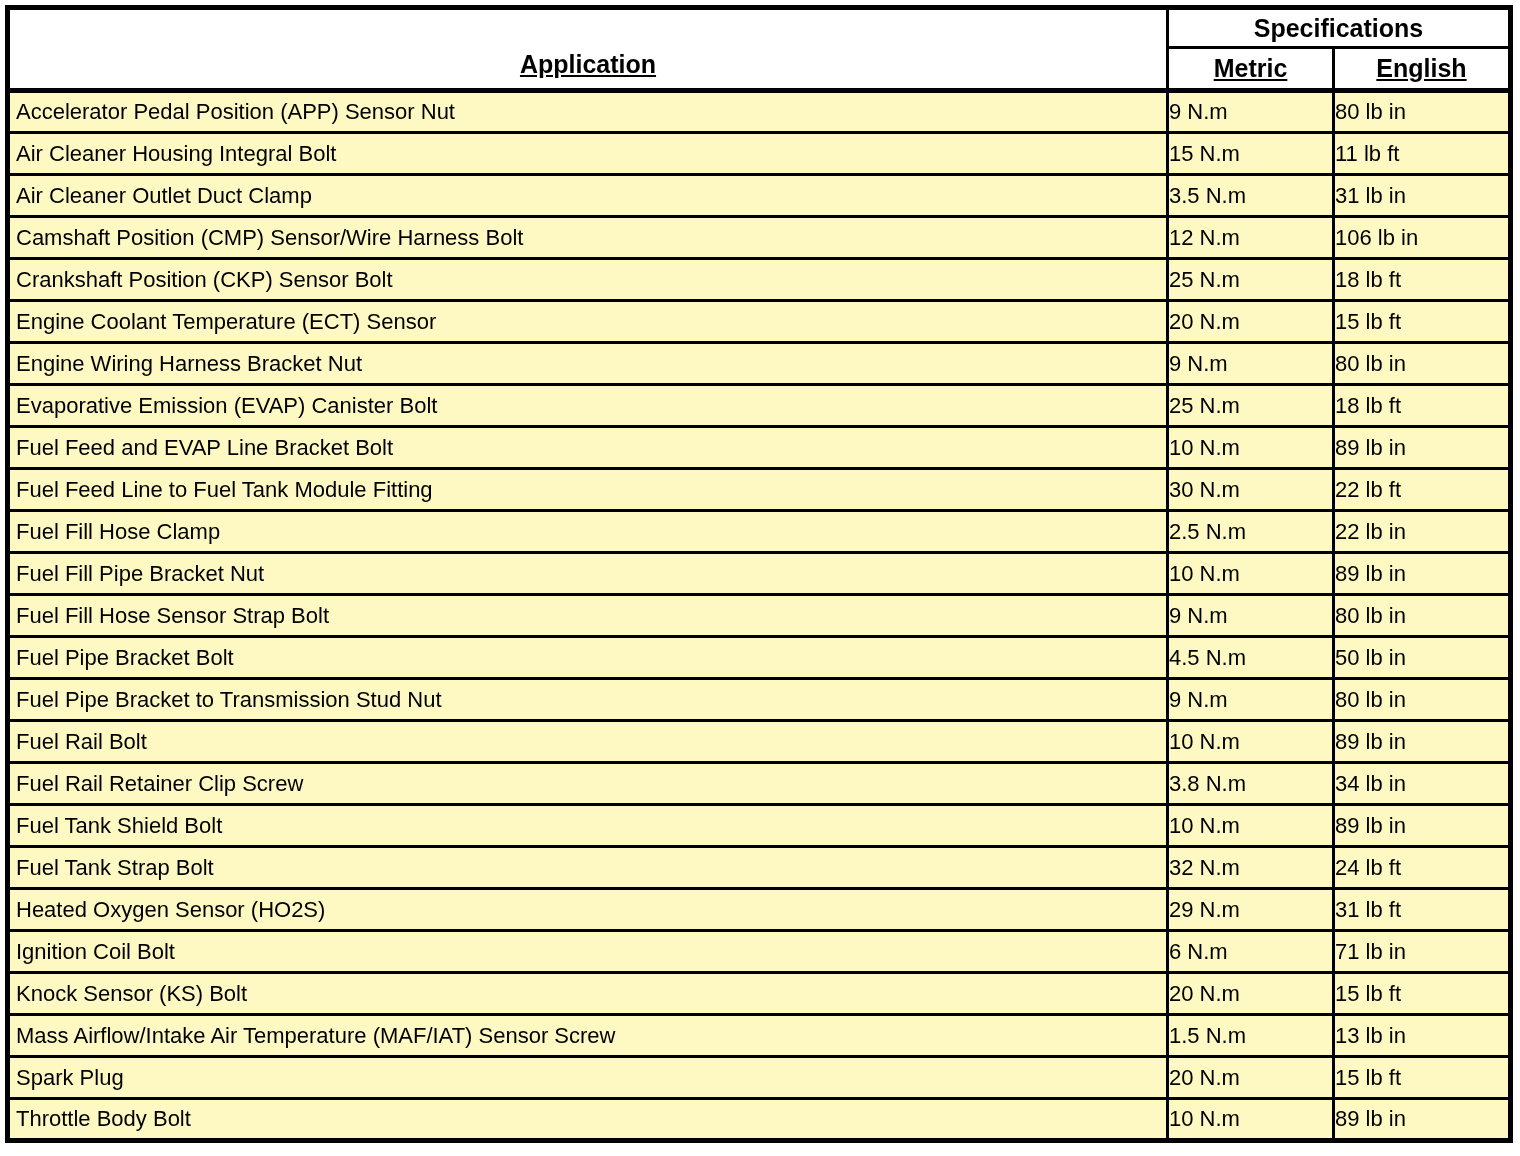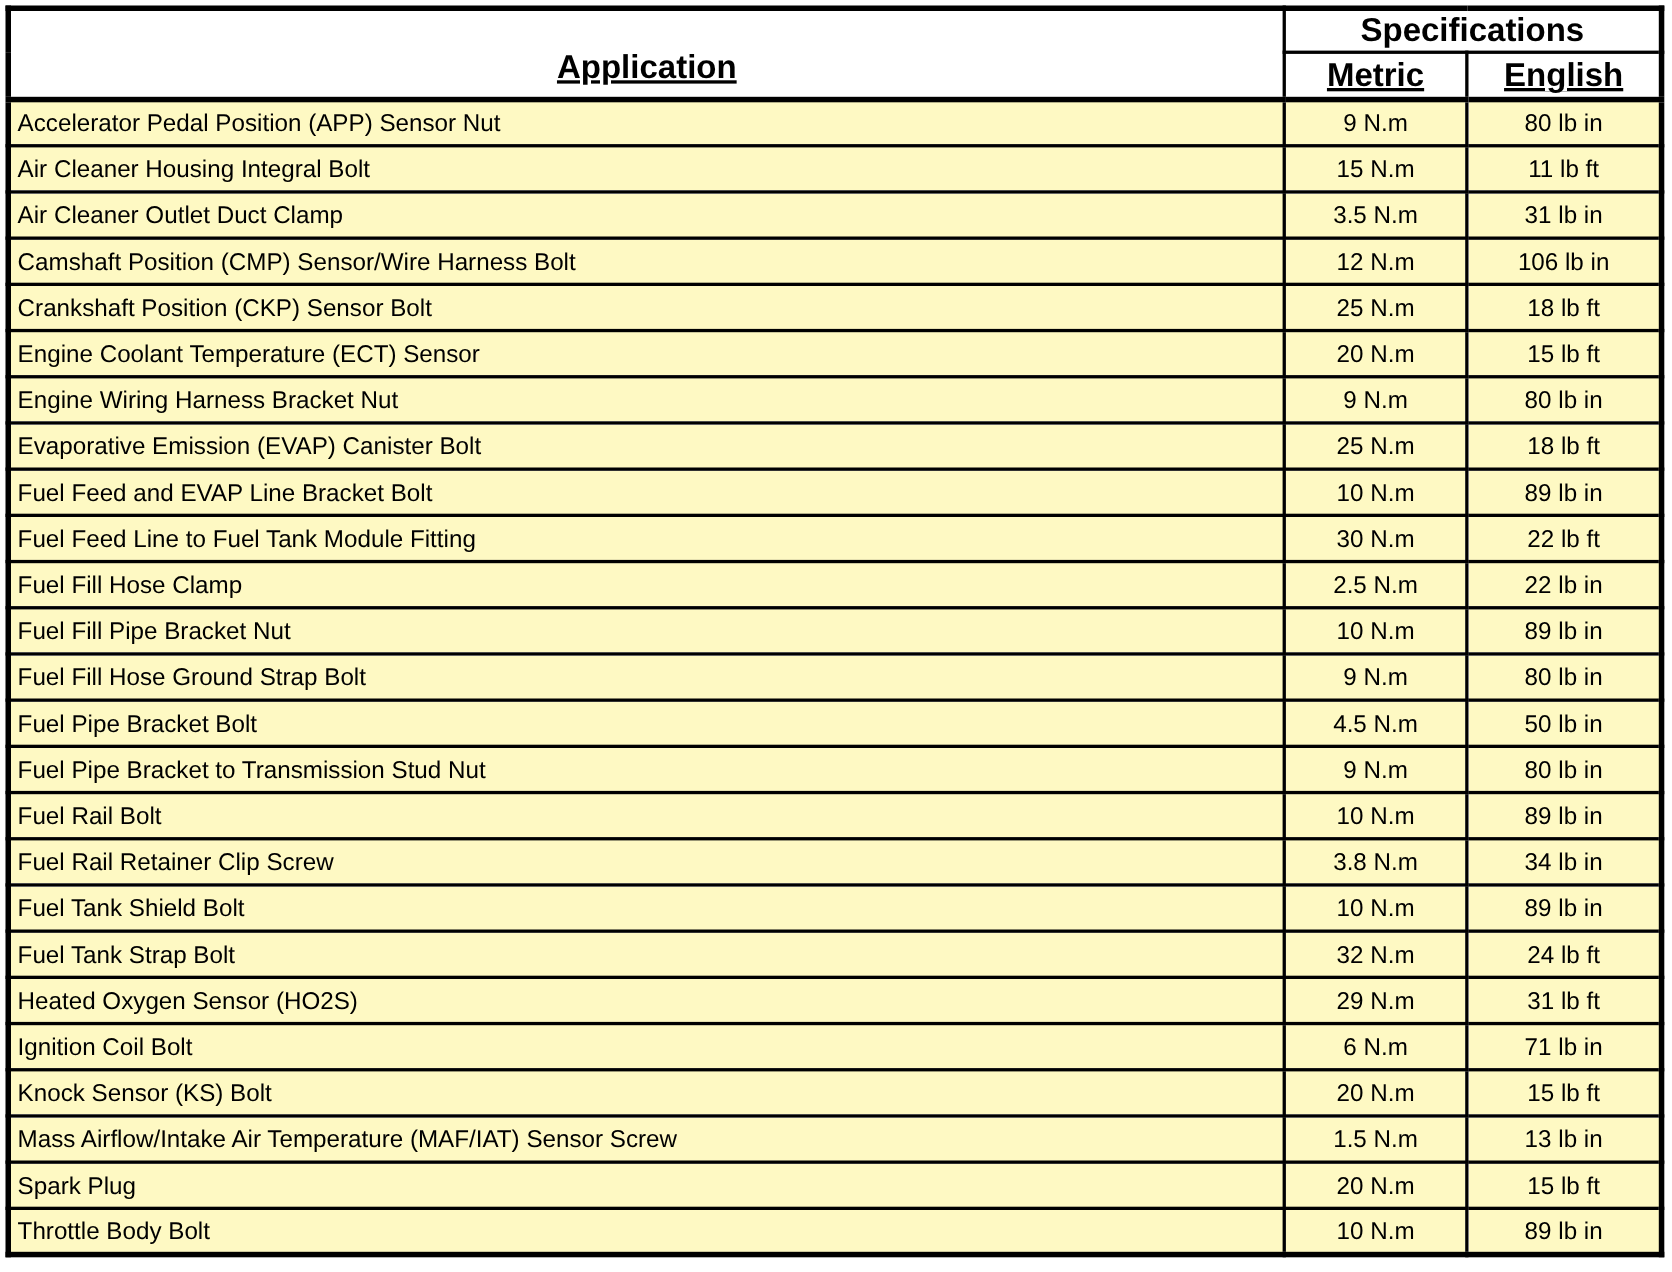--- a/index.html
+++ b/index.html
@@ -29,37 +29,37 @@
     background: #ffffff;
   }
   th, td {
     border: 3px solid #000000;
     overflow: hidden;
     white-space: nowrap;
     padding: 0;
   }
   thead th {
     font-weight: bold;
-    font-size: 30px;
+    font-size: 25px;
     text-align: center;
     vertical-align: middle;
     background: #ffffff;
   }
   tr.spec-row { height: 40px; }
   tr.subhead-row { height: 43px; }
   
   tr.subhead-row th, th.app-head { border-bottom: 5px solid #000000; text-decoration: underline; }
   th.app-head {
     vertical-align: bottom;
     padding-bottom: 9px;
   }
   tbody tr { height: 42px; background: #fef9c3; }
   td { font-size: 22px; vertical-align: middle; }
   td.app-cell { text-align: left; padding-left: 6px; }
-  td.val-cell { text-align: center; }
+  td.val-cell { text-align: left; }
 </style>
 </head>
 <body>
 
 <div class="page">
   <table class="spec-table">
     <colgroup>
       <col style="width:1160px">
       <col style="width:166px">
       <col style="width:177px">
@@ -141,21 +141,21 @@
     <td class="val-cell">22 lb in</td>
   </tr>
 
   <tr>
     <td class="app-cell">Fuel Fill Pipe Bracket Nut</td>
     <td class="val-cell">10 N.m</td>
     <td class="val-cell">89 lb in</td>
   </tr>
 
   <tr>
-    <td class="app-cell">Fuel Fill Hose Ground Strap Bolt</td>
+    <td class="app-cell">Fuel Fill Hose Sensor Strap Bolt</td>
     <td class="val-cell">9 N.m</td>
     <td class="val-cell">80 lb in</td>
   </tr>
 
   <tr>
     <td class="app-cell">Fuel Pipe Bracket Bolt</td>
     <td class="val-cell">4.5 N.m</td>
     <td class="val-cell">50 lb in</td>
   </tr>
 

